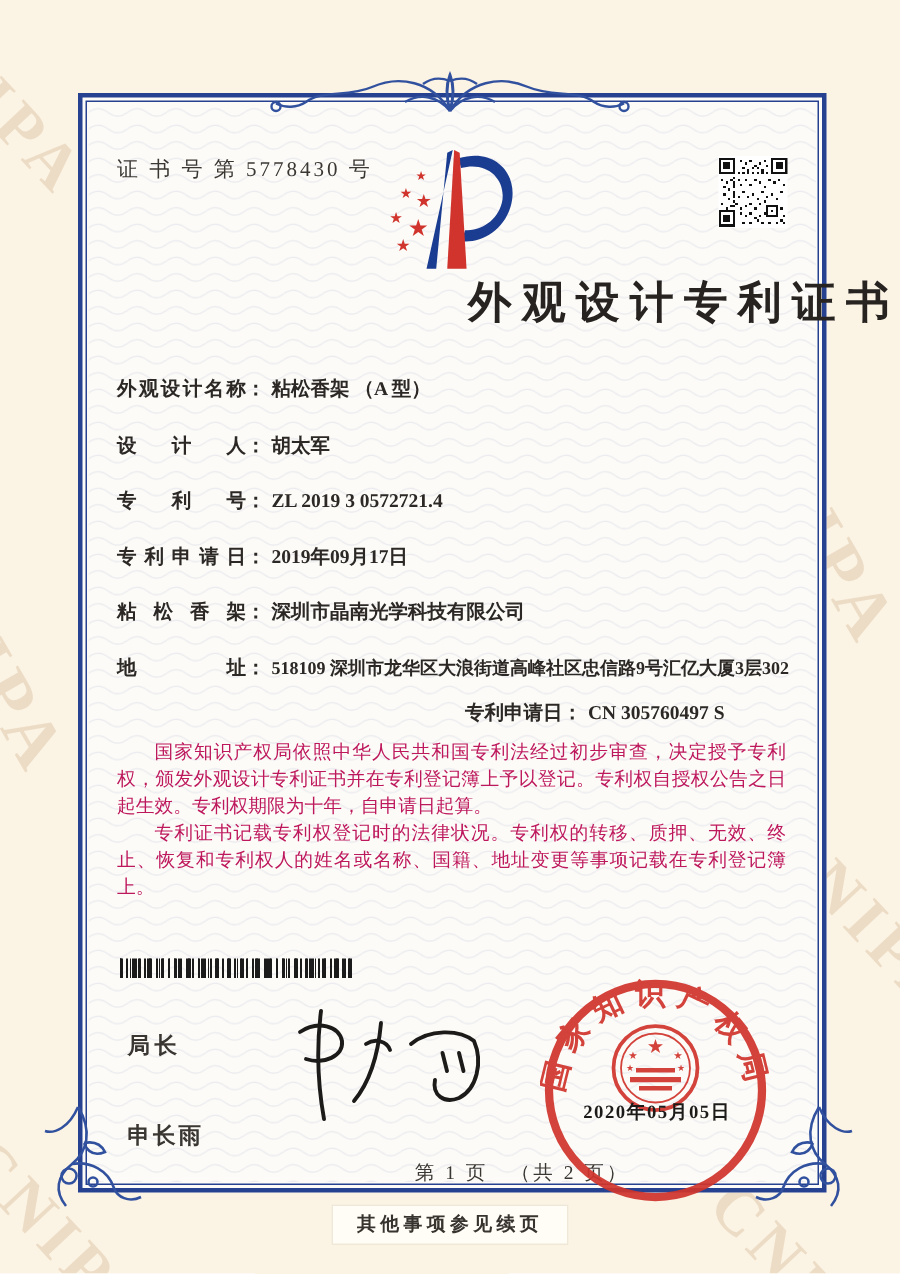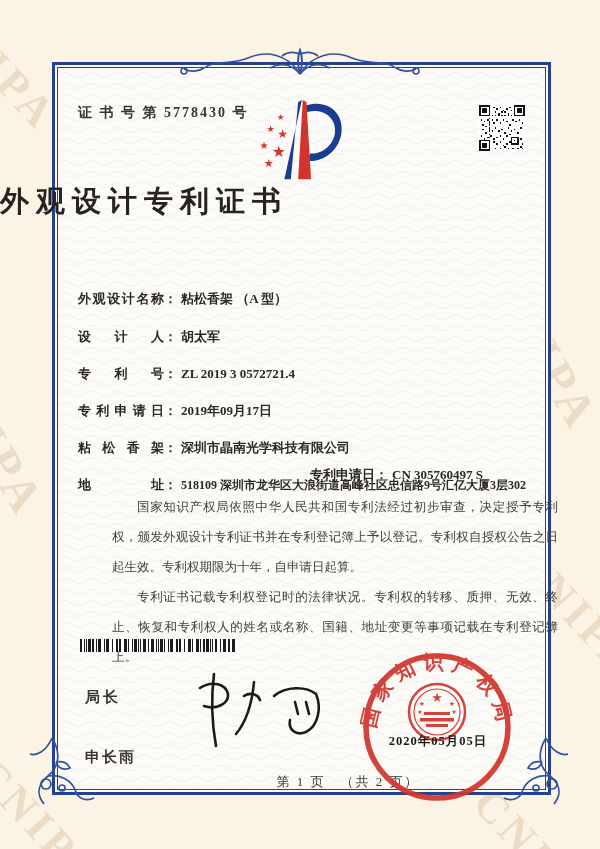--- a/index.html
+++ b/index.html
@@ -18,28 +18,28 @@
   .frame{
     position:absolute; left:52px; top:62px; width:493px; height:727px;
     border:3px solid #26418f; background:#fcfbf7;
   }
   .frame-inner{
     position:absolute; left:2px; top:2px; right:2px; bottom:2px;
     border:1px solid #26418f;
   }
   .guilloche{position:absolute; left:4px; top:4px; right:4px; bottom:4px; opacity:.5;}
   .abs{position:absolute;}
-  .cert-no{left:78px; top:104px; font-size:14px; letter-spacing:2px; font-weight:700; color:#3a3733;}
-  .title{left:0; top:182px; width:100%; text-align:left; font-size:29px; font-weight:700; letter-spacing:7px; color:#262321;}
+  .cert-no{left:78px; top:104px; font-size:14px; letter-spacing:2px; font-weight:400; color:#3a3733;}
+  .title{left:0; top:182px; width:100%; text-align:right; font-size:29px; font-weight:700; letter-spacing:7px; color:#262321;}
   .frow{left:78px; font-size:13px; font-weight:600; color:#2b2825; white-space:nowrap;}
-  .flabel{display:inline-block; width:86px; text-align:justify; text-align-last:justify; vertical-align:bottom;margin-top:40px;}
+  .flabel{display:inline-block; width:86px; text-align:justify; text-align-last:justify; vertical-align:bottom;}
   .fvalue{margin-left:4px; font-weight:600;}
   .addr .fvalue{font-size:12px;}
   .grant2{position:absolute; left:232px; top:0; white-space:nowrap;}
-  .paras{left:78px; top:492px; width:446px; font-size:12.5px; line-height:30px; color:#404040; text-align:justify;margin-left:34px;}
+  .paras{left:78px; top:492px; width:446px; font-size:12.5px; line-height:18px; color:#be185d; text-align:justify;}
   .paras p{margin:0; text-indent:2em;}
   .barcode{left:80px; top:639px; width:156px; height:13px;
     background-image:
       repeating-linear-gradient(90deg,#1b1b1b 0 1.5px,transparent 1.5px 4px),
       repeating-linear-gradient(90deg,#1b1b1b 0 1px,transparent 1px 6.5px),
       repeating-linear-gradient(90deg,#1b1b1b 0 2px,transparent 2px 9px);
   }
   .signer-title{left:85px; top:688px; font-size:15px; font-weight:700; color:#3a3733; letter-spacing:3px;}
   .signer-name{left:85px; top:716px; font-size:15px; font-weight:700; color:#3a3733; letter-spacing:2px;margin-top:32px;}
   .footer-page{left:0; top:773px; width:100%; text-align:center; font-size:13px; letter-spacing:2px; color:#3a3733;padding-left:48px;}
@@ -213,14 +213,15 @@
         <text x="94" y="64" font-size="6" text-anchor="middle" stroke="none">★</text>
         <rect x="64" y="62" width="26" height="3" stroke="none"></rect>
         <rect x="60" y="68" width="34" height="3.5" stroke="none"></rect>
         <rect x="66" y="74" width="22" height="3" stroke="none"></rect>
       </g>
     </g>
   </svg>
   <div class="abs seal-date">2020年05月05日</div>
 
   <div class="abs footer-page">第 1 页　（共 2 页）</div>
+  <div class="abs continuation">其他事项参见续页</div>
 
 </div>
 
 </body></html>

